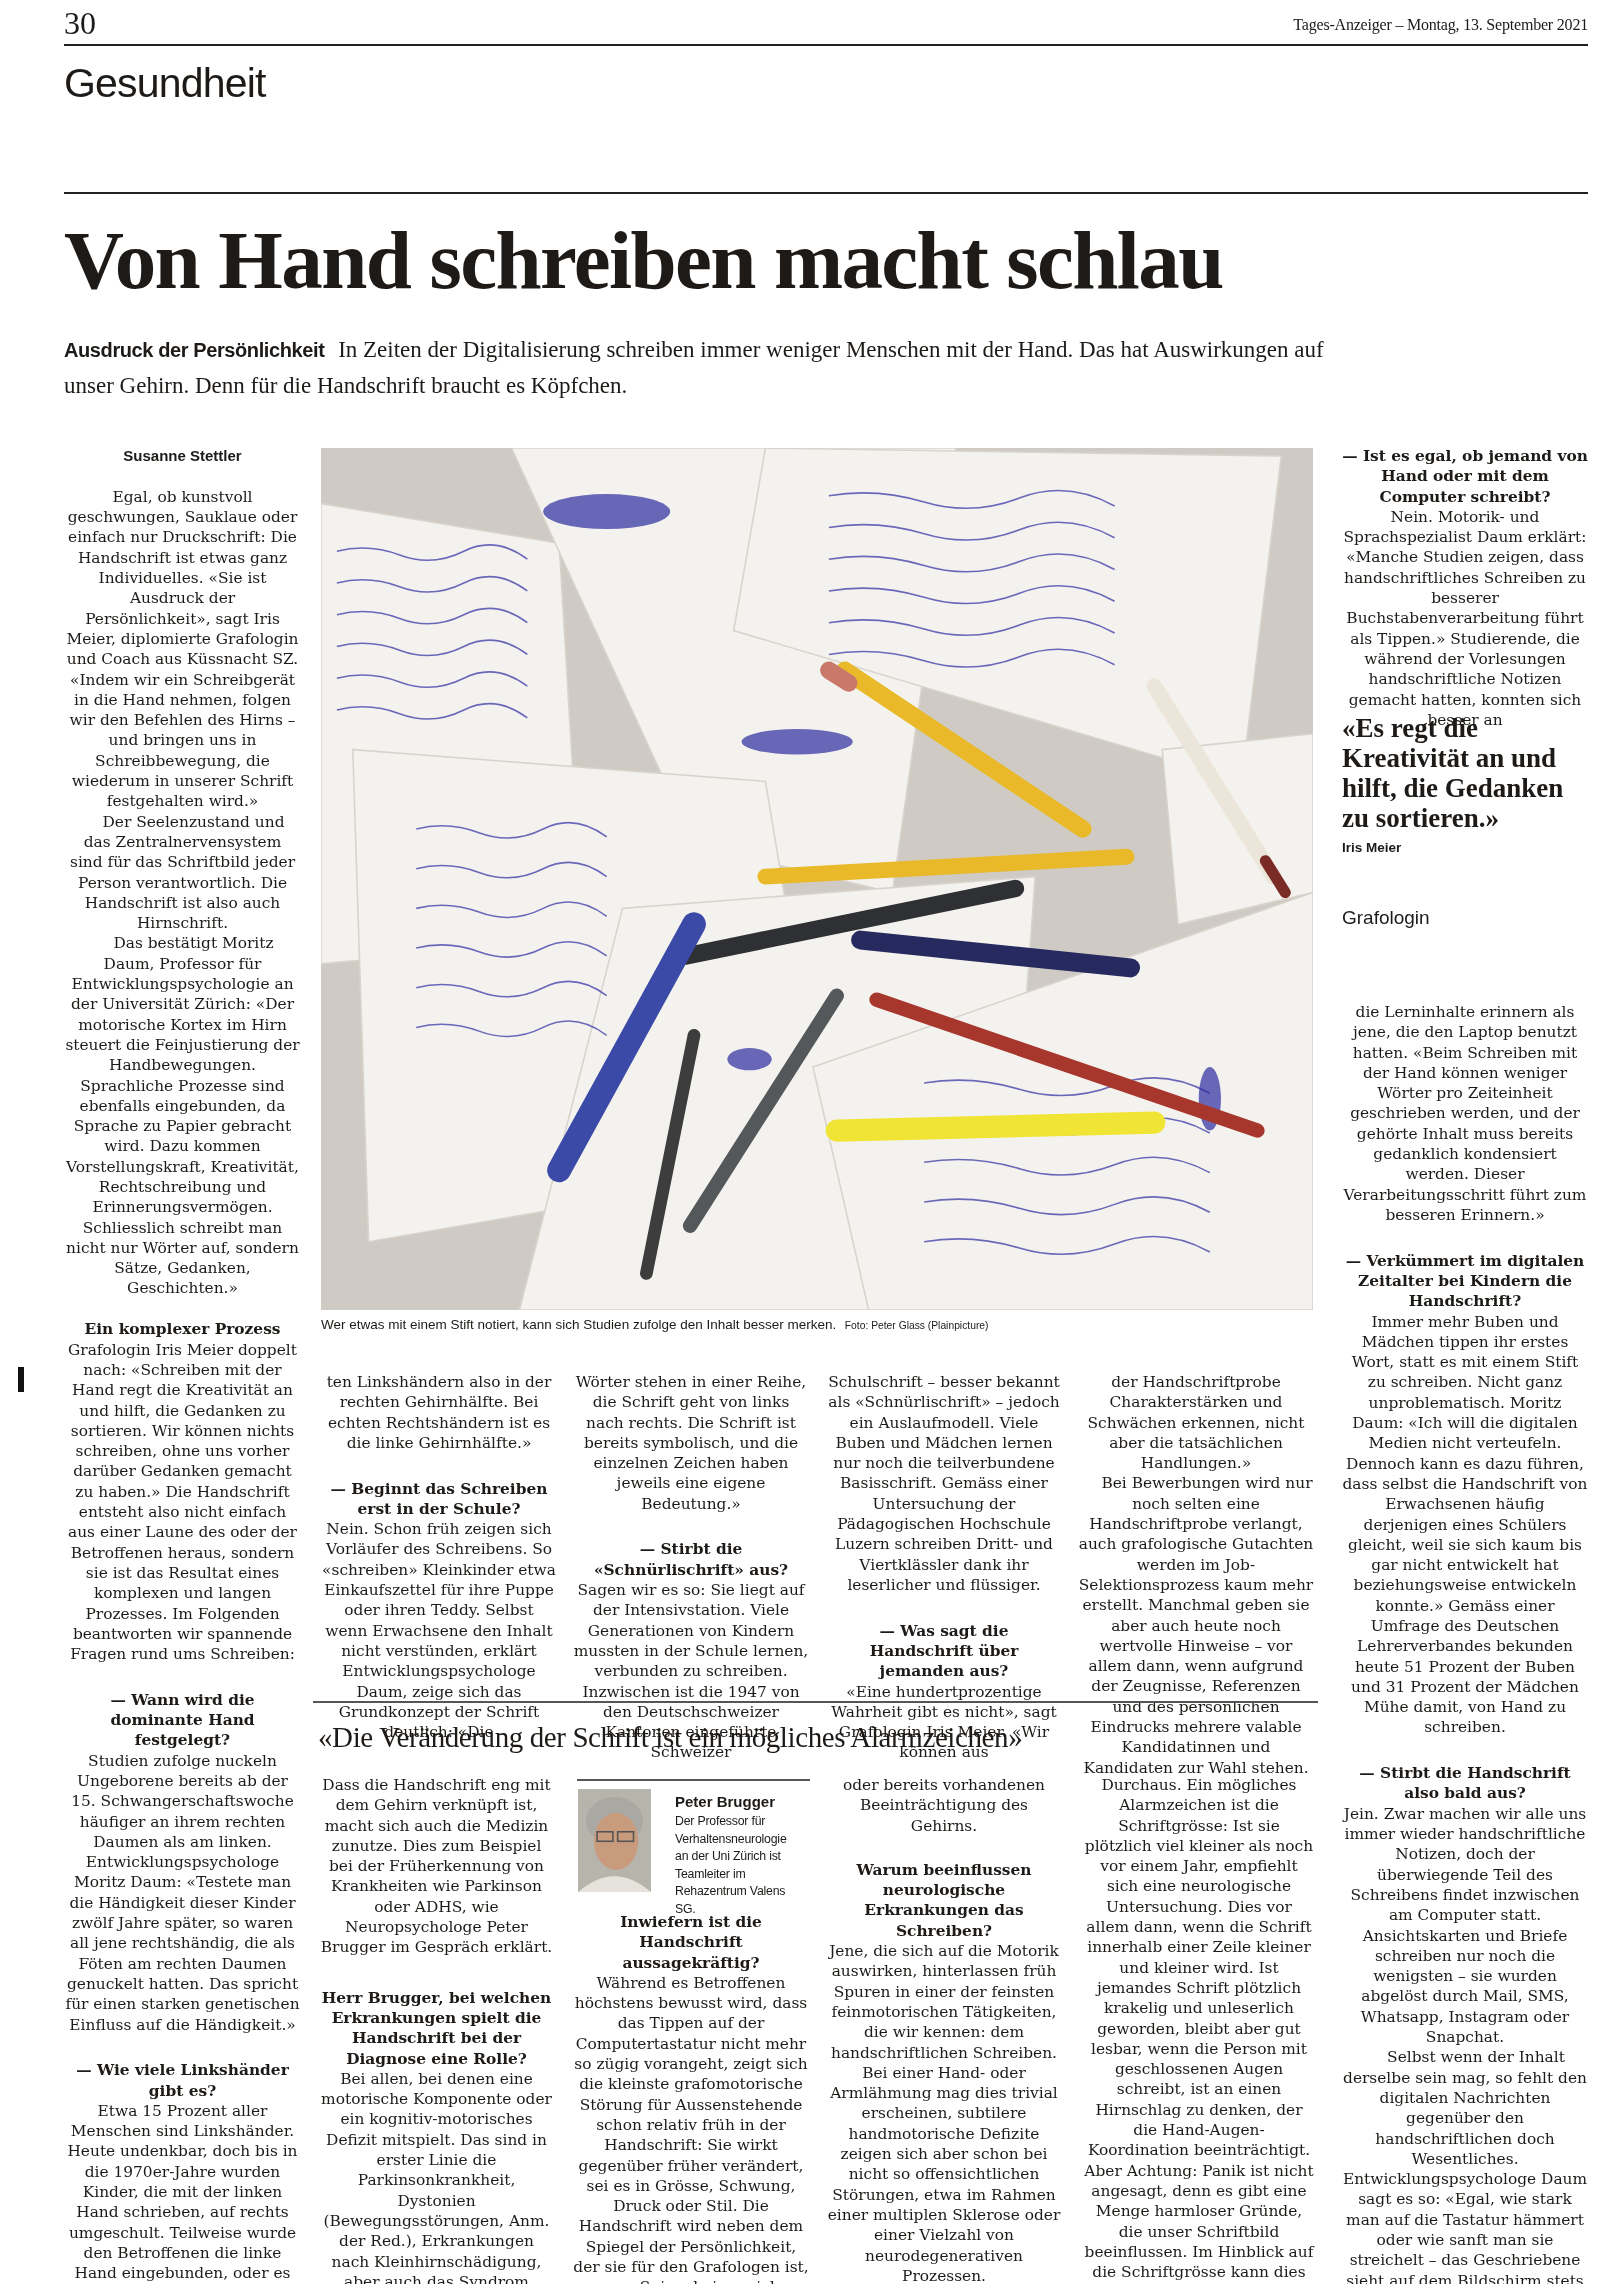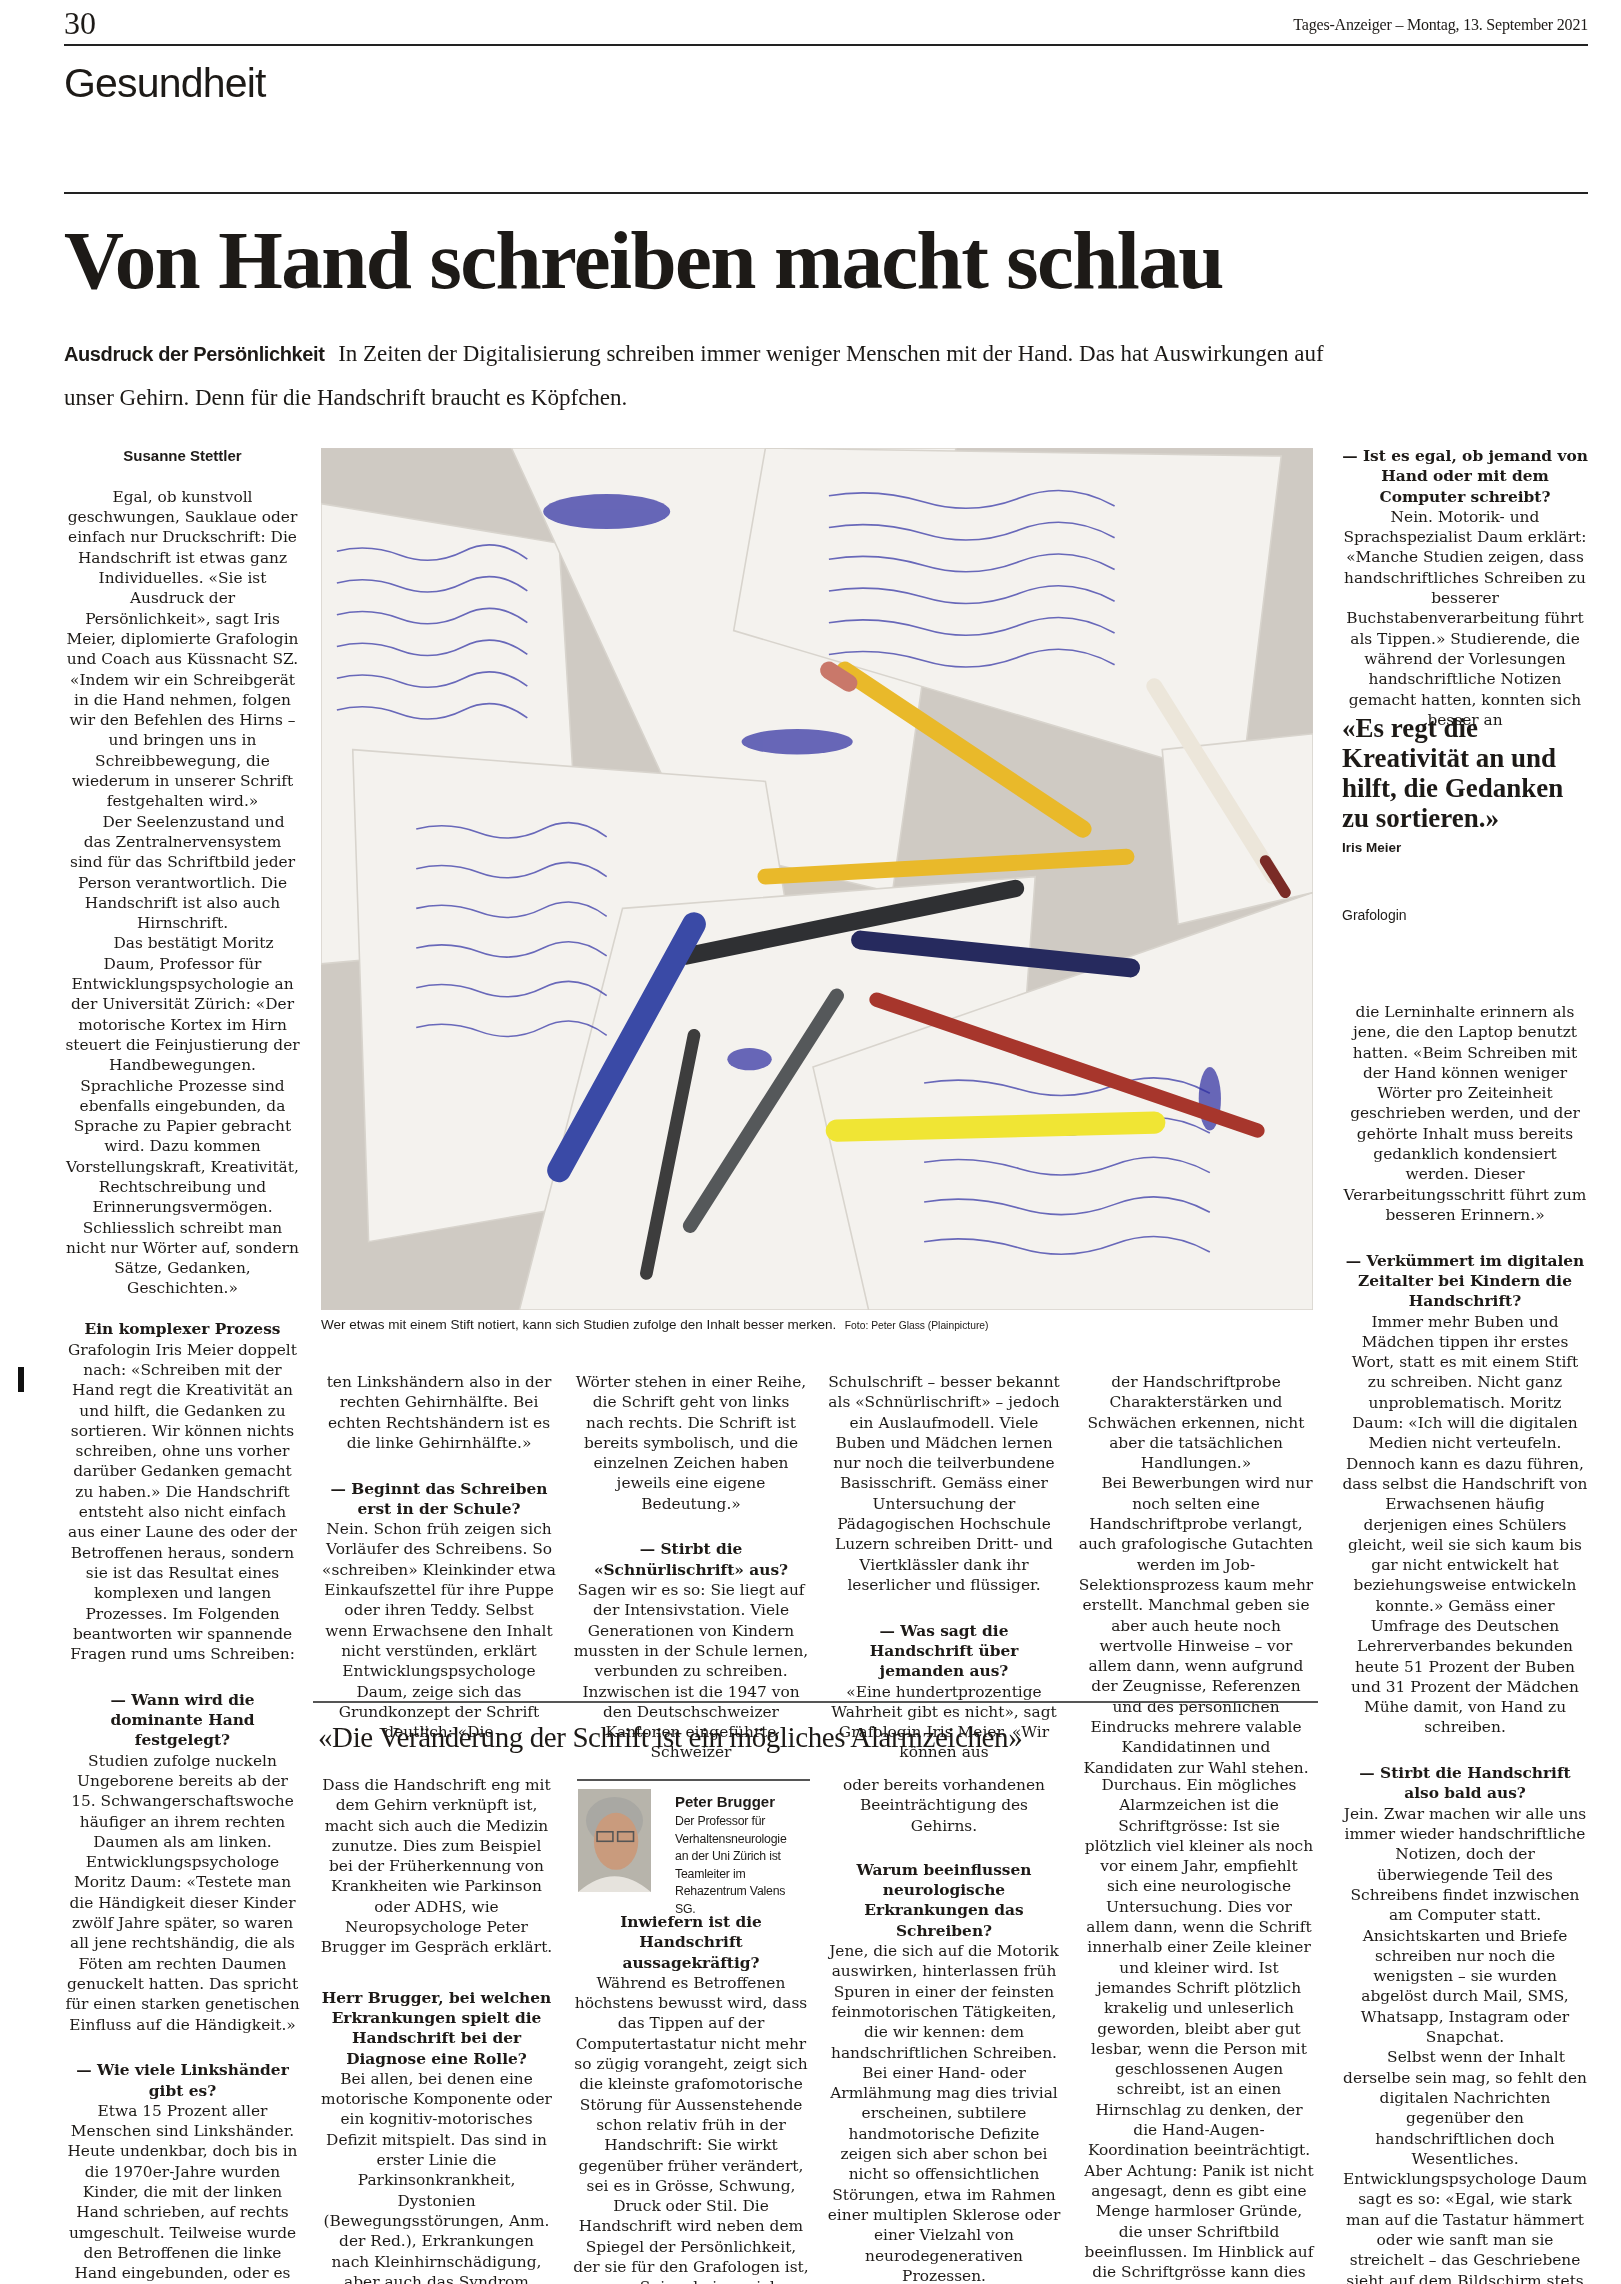--- a/index.html
+++ b/index.html
@@ -6,39 +6,39 @@
   body { width: 1621px; height: 2284px; position: relative; overflow: hidden; color: #1d1a17;
          font-family: "DejaVu Serif", "Liberation Serif", serif; }
   .abs { position: absolute; }
   .rule { position: absolute; background: #222; }
 
   .pagenum { left: 64px; top: 4.8px; font-size: 32px; font-family: "Liberation Serif", serif; }
   .masthead { right: 33px; top: 16px; font-size: 16px; font-family: "Liberation Serif", serif; letter-spacing: -0.2px; }
   .section { left: 64px; top: 60px; font-size: 41px; font-family: "Liberation Sans", sans-serif; letter-spacing: -0.8px; }
 
   .headline { left: 64px; top: 219px; font-size: 83px; font-weight: bold; font-family: "Liberation Serif", serif; letter-spacing: -1.6px; line-height: 1; }
-  .lead { left: 64px; top: 332px; width: 1286px; font-size: 23px; line-height: 44px; font-family: "Liberation Serif", serif; }
+  .lead { left: 64px; top: 332px; width: 1286px; font-size: 23px; line-height: 36px; font-family: "Liberation Serif", serif; }
   .lead .kicker { font-family: "Liberation Sans", sans-serif; font-weight: bold; font-size: 20px; letter-spacing: -0.4px; margin-right: 8px; }
 
   .col { position: absolute; font-size: 15.4px; line-height: 20.3px; text-align: justify; hyphens: manual; font-family: "DejaVu Serif", serif; }
   .col p { margin: 0; text-align: center; }
   .col p.ind { text-indent: 22px; }
   .byline { font-family: "Liberation Sans", sans-serif; font-weight: bold; font-size: 15px; margin-bottom: 20.6px !important; }
   .sub { font-weight: bold; font-family: "DejaVu Serif", serif; text-align: left; margin-top: 20.6px !important; }
   .sub.first { margin-top: 0 !important; }
   .q { font-weight: bold; text-align: left; margin-top: 25.4px !important; }
   .q.first { margin-top: 0 !important; }
 
   .photo { left: 321px; top: 448px; width: 992px; height: 862px; overflow: hidden; background: #d9d6d1; }
   .caption { left: 321px; top: 1317px; font-size: 13.5px; font-family: "Liberation Sans", sans-serif; }
   .caption .credit { font-size: 10.3px; margin-left: 4.8px; }
 
   .pullquote { left: 1342px; top: 713px; width: 246px; font-size: 27px; line-height: 30px; font-weight: bold; font-family: "Liberation Serif", serif; }
   .pq-name { left: 1342px; top: 840px; font-size: 13.5px; font-weight: bold; font-family: "Liberation Sans", sans-serif; }
-  .pq-role { left: 1342px; top: 907px; font-size: 14px; font-family: "Liberation Sans", sans-serif; }
+  .pq-role { left: 1342px; top: 907px; font-size: 19px; font-family: "Liberation Sans", sans-serif; }
 
   .iv-title { left: 318px; top: 1721px; font-size: 29px; font-family: "Liberation Serif", serif; letter-spacing: -0.4px; }
   .portrait { left: 578px; top: 1789px; width: 73px; height: 103px; overflow: hidden; background: #c9c3b9; }
   .pb-name { left: 675px; top: 1793px; font-size: 15px; font-weight: bold; font-family: "Liberation Sans", sans-serif; }
   .pb-desc { left: 675px; top: 1813px; width: 127px; font-size: 12.3px; line-height: 17.5px; font-family: "Liberation Sans", sans-serif; letter-spacing: -0.2px; }
   .edge-mark { left: 17.5px; top: 1367px; width: 6.4px; height: 25.4px; background: #111; }
 </style>
 </head>
 <body>
 

